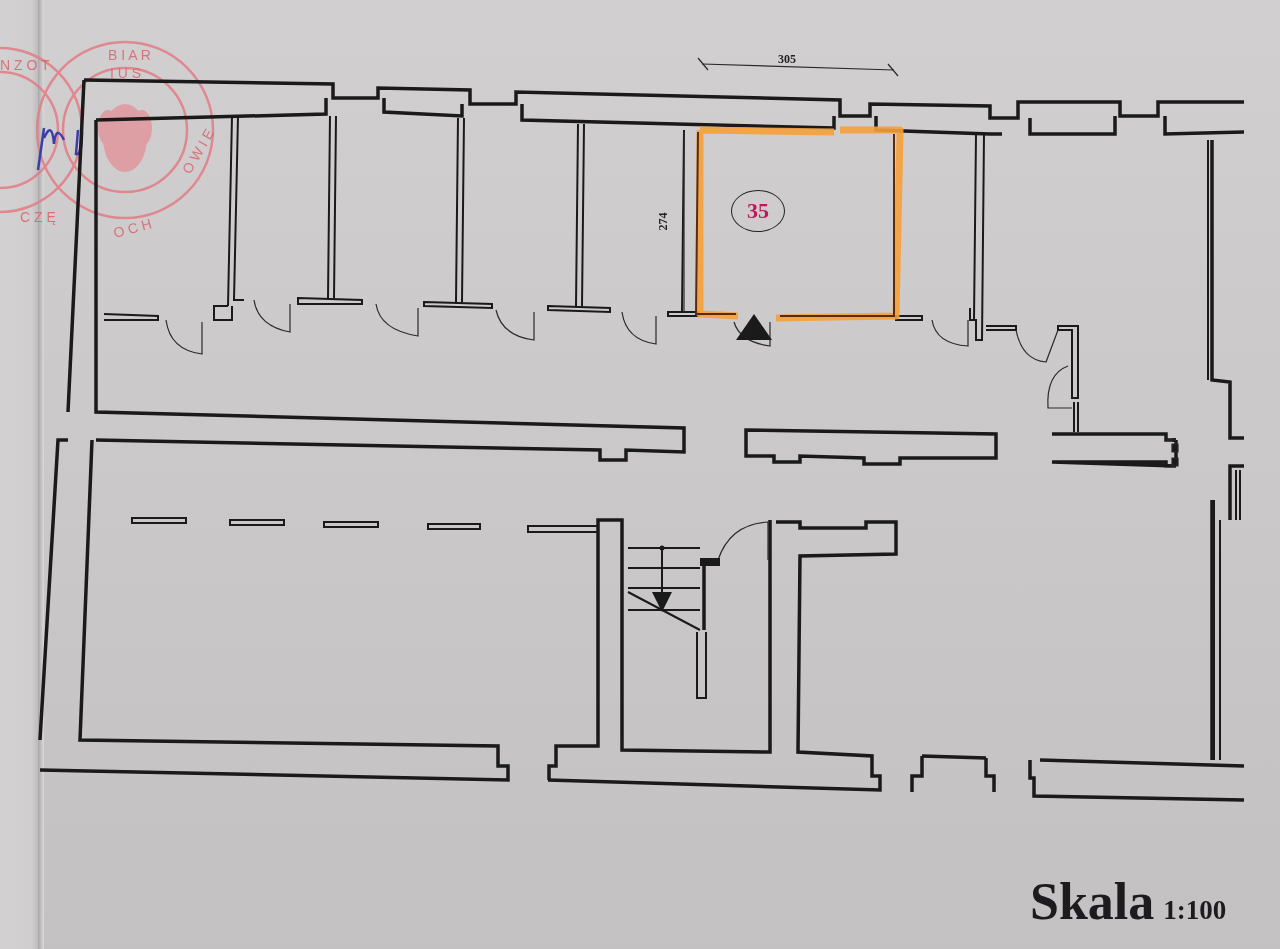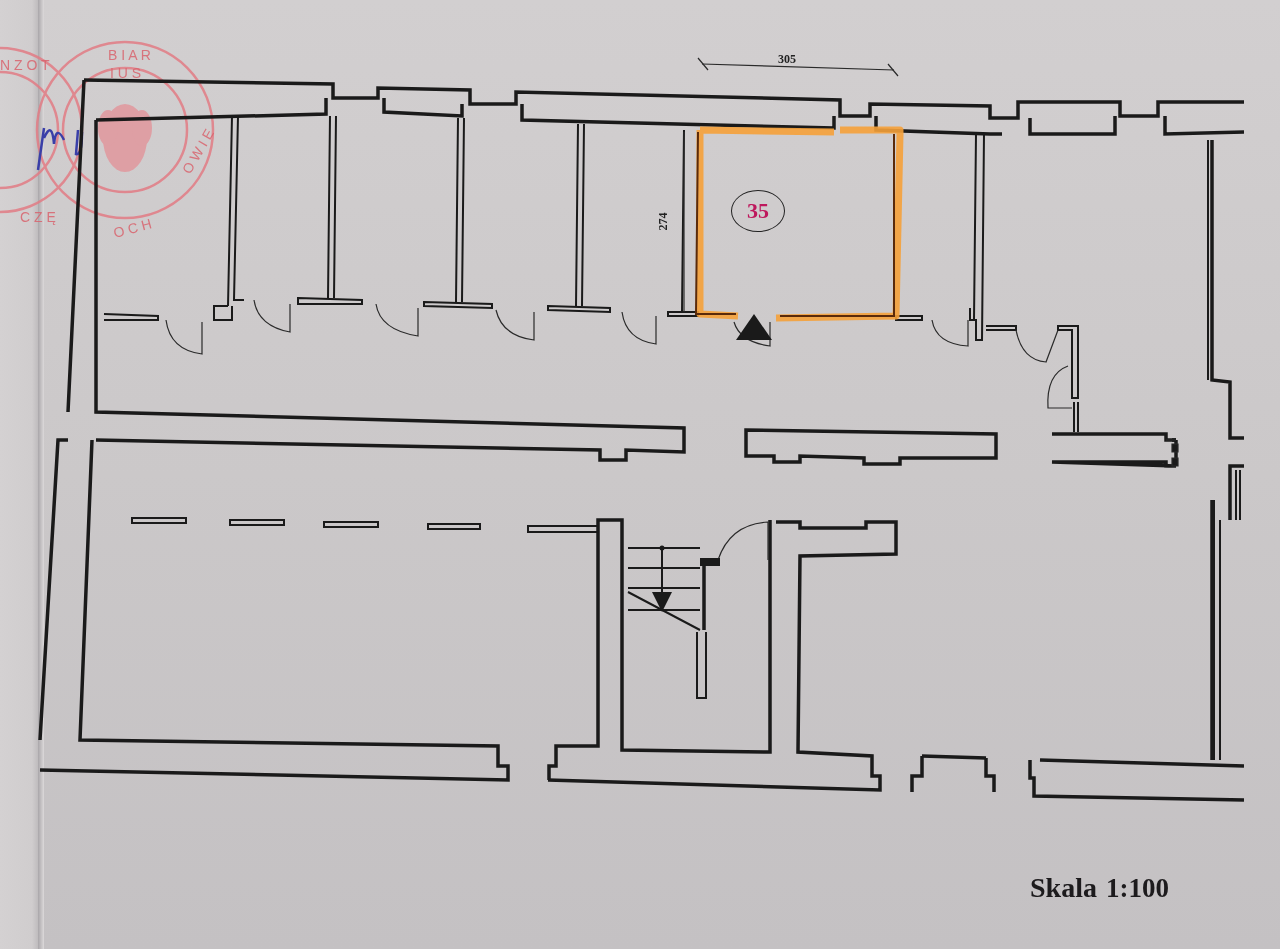--- a/index.html
+++ b/index.html
@@ -32,21 +32,21 @@
     position: absolute; left: 770px; top: 52px; font-size: 12px; font-weight: bold; color: #222; margin-left: 8px;
   }
   .dim-side {
     position: absolute; left: 654px; top: 214px; font-size: 12px; font-weight: bold; color: #222;
     transform: rotate(-90deg); transform-origin: center;
   }
   .scale {
     position: absolute; left: 1030px; top: 872px; color: #1d1b1d;
     font-weight: bold; white-space: nowrap;
   }
-  .scale .word { font-size: 28px; margin-top: 48px; }
+  .scale .word { font-size: 52px; margin-top: 48px; }
   .scale .ratio { font-size: 27px; margin-left: 5px; }
   .stamp { position: absolute; left: -40px; top: 10px; }
   .signature { position: absolute; left: 30px; top: 110px; }
 </style>
 </head>
 <body>
 
 <div class="left-page"></div>
 <div class="page-fold"></div>
 <div class="paper"></div>

